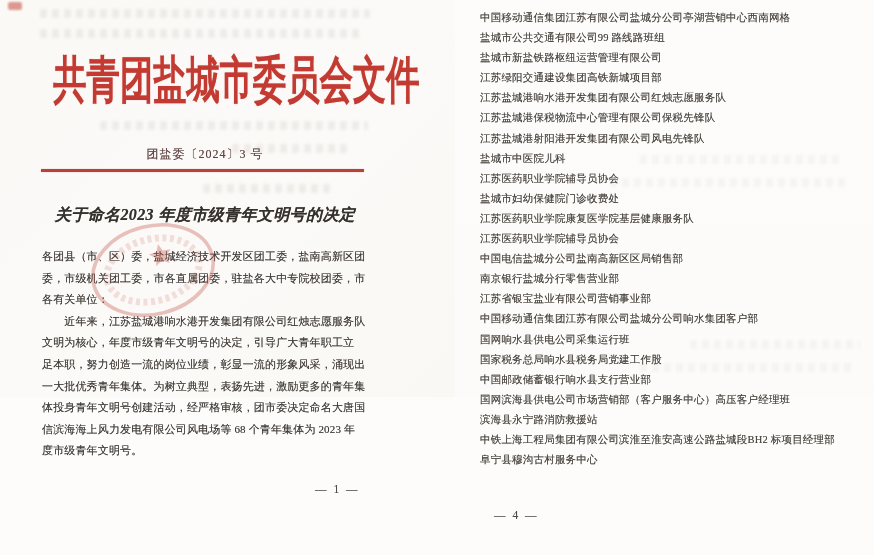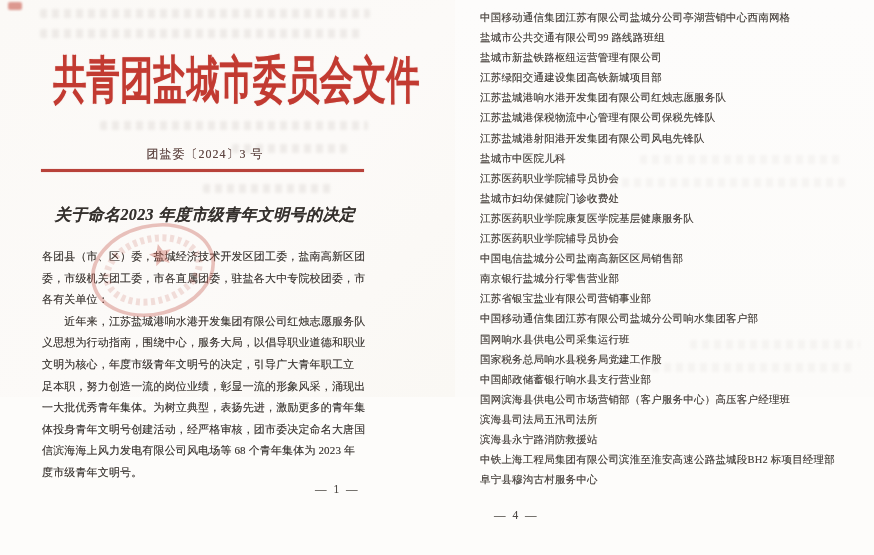--- a/index.html
+++ b/index.html
@@ -94,21 +94,20 @@
     <div class="red-rule"></div>
 
     <div class="document-title">关于命名2023 年度市级青年文明号的决定</div>
 
     <div class="body-block">
 
     <div class="body-line">各团县（市、区）委，盐城经济技术开发区团工委，盐南高新区团</div>
         <div class="body-line">委，市级机关团工委，市各直属团委，驻盐各大中专院校团委，市</div>
         <div class="body-line">各有关单位：</div>
         <div class="body-line">　　近年来，江苏盐城港响水港开发集团有限公司红烛志愿服务队</div>
-        <div class="body-line">义思想为行动指南，围绕中心，服务大局，以倡导职业道德和职业</div>
         <div class="body-line">文明为核心，年度市级青年文明号的决定，引导广大青年职工立</div>
         <div class="body-line">足本职，努力创造一流的岗位业绩，彰显一流的形象风采，涌现出</div>
         <div class="body-line">一大批优秀青年集体。为树立典型，表扬先进，激励更多的青年集</div>
         <div class="body-line">体投身青年文明号创建活动，经严格审核，团市委决定命名大唐国</div>
         <div class="body-line">信滨海海上风力发电有限公司风电场等 68 个青年集体为 2023 年</div>
         <div class="body-line">度市级青年文明号。</div>
       </div>
   </div>
 
   <svg class="seal" viewBox="0 0 134 100">
@@ -146,19 +145,18 @@
     <div class="list-item">江苏医药职业学院康复医学院基层健康服务队</div>
     <div class="list-item">江苏医药职业学院辅导员协会</div>
     <div class="list-item">中国电信盐城分公司盐南高新区区局销售部</div>
     <div class="list-item">南京银行盐城分行零售营业部</div>
     <div class="list-item">江苏省银宝盐业有限公司营销事业部</div>
     <div class="list-item">中国移动通信集团江苏有限公司盐城分公司响水集团客户部</div>
     <div class="list-item">国网响水县供电公司采集运行班</div>
     <div class="list-item">国家税务总局响水县税务局党建工作股</div>
     <div class="list-item">中国邮政储蓄银行响水县支行营业部</div>
     <div class="list-item">国网滨海县供电公司市场营销部（客户服务中心）高压客户经理班</div>
-    <div class="list-item">滨海县司法局五汛司法所</div>
     <div class="list-item">滨海县永宁路消防救援站</div>
     <div class="list-item">中铁上海工程局集团有限公司滨淮至淮安高速公路盐城段BH2 标项目经理部</div>
     <div class="list-item">阜宁县穆沟古村服务中心</div>
   </div>
 
 <div class="page-num" id="page-num-right">— 4 —</div>
 
 </body></html>

